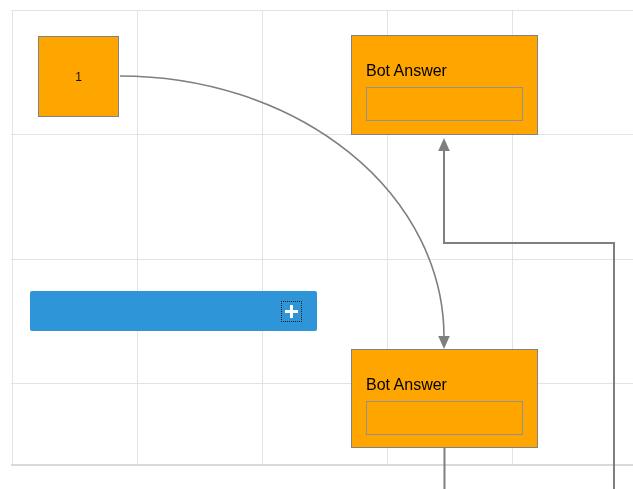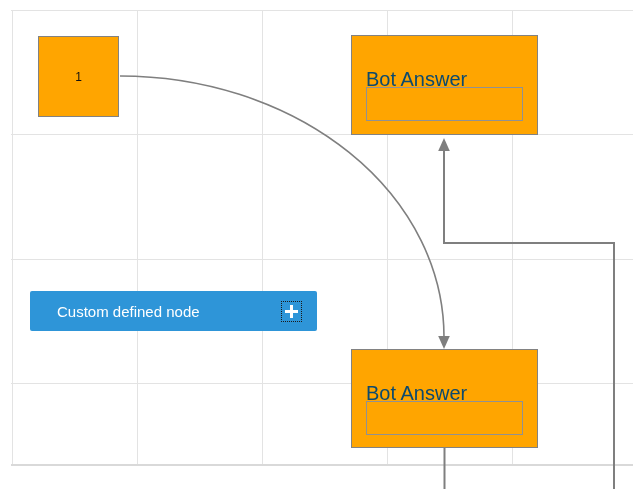--- a/index.html
+++ b/index.html
@@ -43,23 +43,23 @@
   .bot-node {
     left: 351px;
     width: 187px;
     height: 100px;
   }
   .bot-node.top { top: 35px; }
   .bot-node.bottom { top: 349px; height: 99px; }
   .bot-title {
     position: absolute;
     left: 14px;
-    top: 32px;
-    font-size: 20px;
-    color: #0c4a6e;
+    top: 26px;
+    font-size: 16px;
+    color: #000000;
     white-space: nowrap;
   }
   .bot-field {
     position: absolute;
     left: 14px;
     top: 51px;
     width: 157px;
     height: 34px;
     box-sizing: border-box;
     border: 1px solid #919191;
@@ -162,19 +162,18 @@
     <span class="bot-title">Bot Answer</span>
     <div class="bot-field"></div>
   </div>
 
   <div class="node bot-node bottom">
     <span class="bot-title">Bot Answer</span>
     <div class="bot-field"></div>
   </div>
 
   <div class="palette-bar">
-    <span class="palette-label">Custom defined node</span>
     <div class="add-btn">
       <div class="plus"></div>
     </div>
   </div>
 
 </div>
 
 </body></html>

